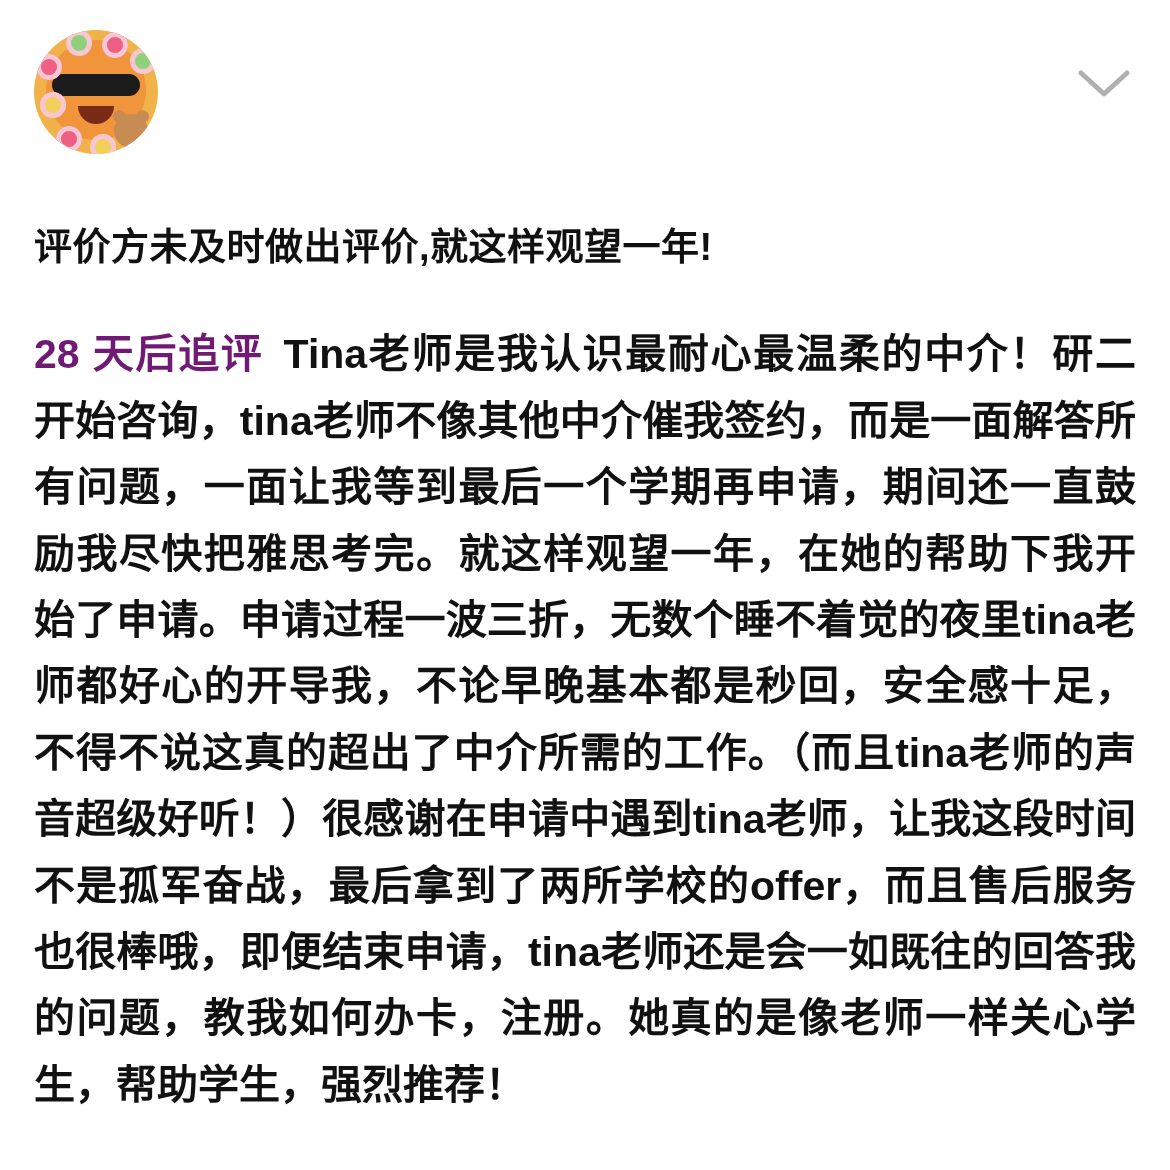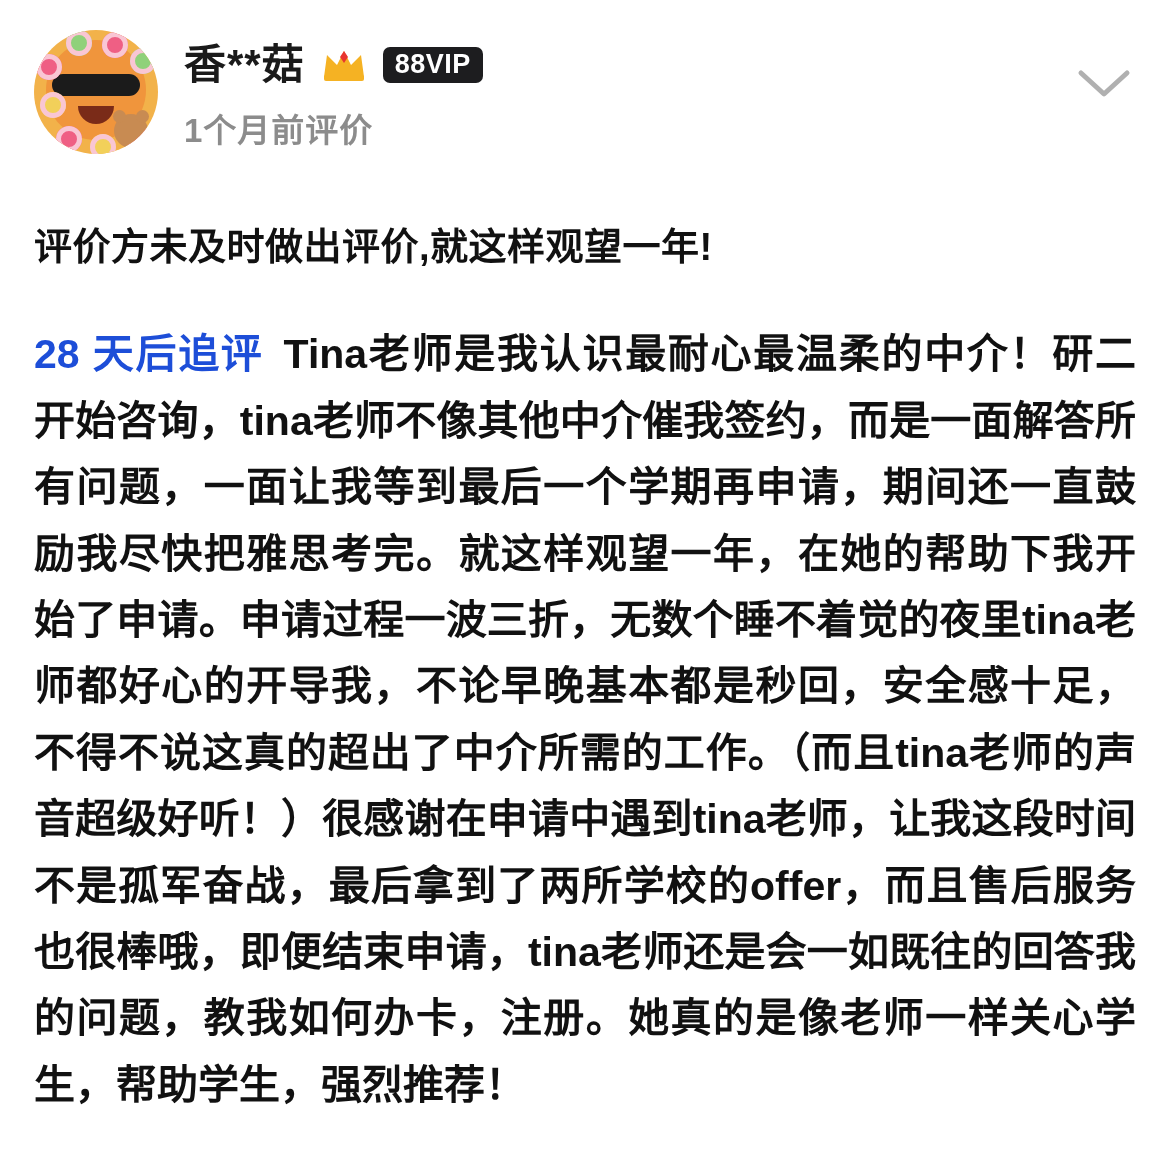--- a/index.html
+++ b/index.html
@@ -182,21 +182,21 @@
     margin-top: 48px;
     font-size: 41px;
     font-weight: 700;
     color: #111;
     line-height: 1.62;
     letter-spacing: 0px;
     text-align: justify;
     text-justify: inter-character;
   }
   .append-label {
-    color: #1d4ed8;
+    color: #701a75;
     font-weight: 700;
     margin-right: 20px;
   }
 </style>
 </head>
 <body>
 
 <div class="review-card">
 
   <div class="header">
@@ -209,37 +209,20 @@
       <div class="flower f2"></div>
       <div class="flower f3"></div>
       <div class="flower f4"></div>
       <div class="flower f5"></div>
       <div class="flower f6"></div>
       <div class="flower f7"></div>
       <div class="flower f8"></div>
       <div class="bear"></div>
     </div>
 
-    <div class="header-text">
-      <div class="name-row">
-        <span class="username">香**菇</span>
-
-        <span class="crown-icon">
-          <svg width="46" height="36" viewBox="0 0 46 36">
-            <path d="M3 30 L6 8 L16 18 L23 4 L30 18 L40 8 L43 30 Z" fill="#f5b223"></path>
-            <rect x="3" y="28" width="40" height="6" rx="2" fill="#f5b223"></rect>
-            <path d="M19 10 L23 4 L27 10 L23 16 Z" fill="#e8352f"></path>
-          </svg>
-        </span>
-
-        <span class="vip-badge">88VIP</span>
-      </div>
-
-      <div class="timestamp">1个月前评价</div>
-    </div>
 
     <div class="chevron-btn">
       <span>
         <svg width="54" height="34" viewBox="0 0 54 34">
           <path d="M4 6 L27 27 L50 6" fill="none" stroke="#b0b0b0" stroke-width="5" stroke-linecap="round" stroke-linejoin="round"></path>
         </svg>
       </span>
     </div>
   </div>
 

